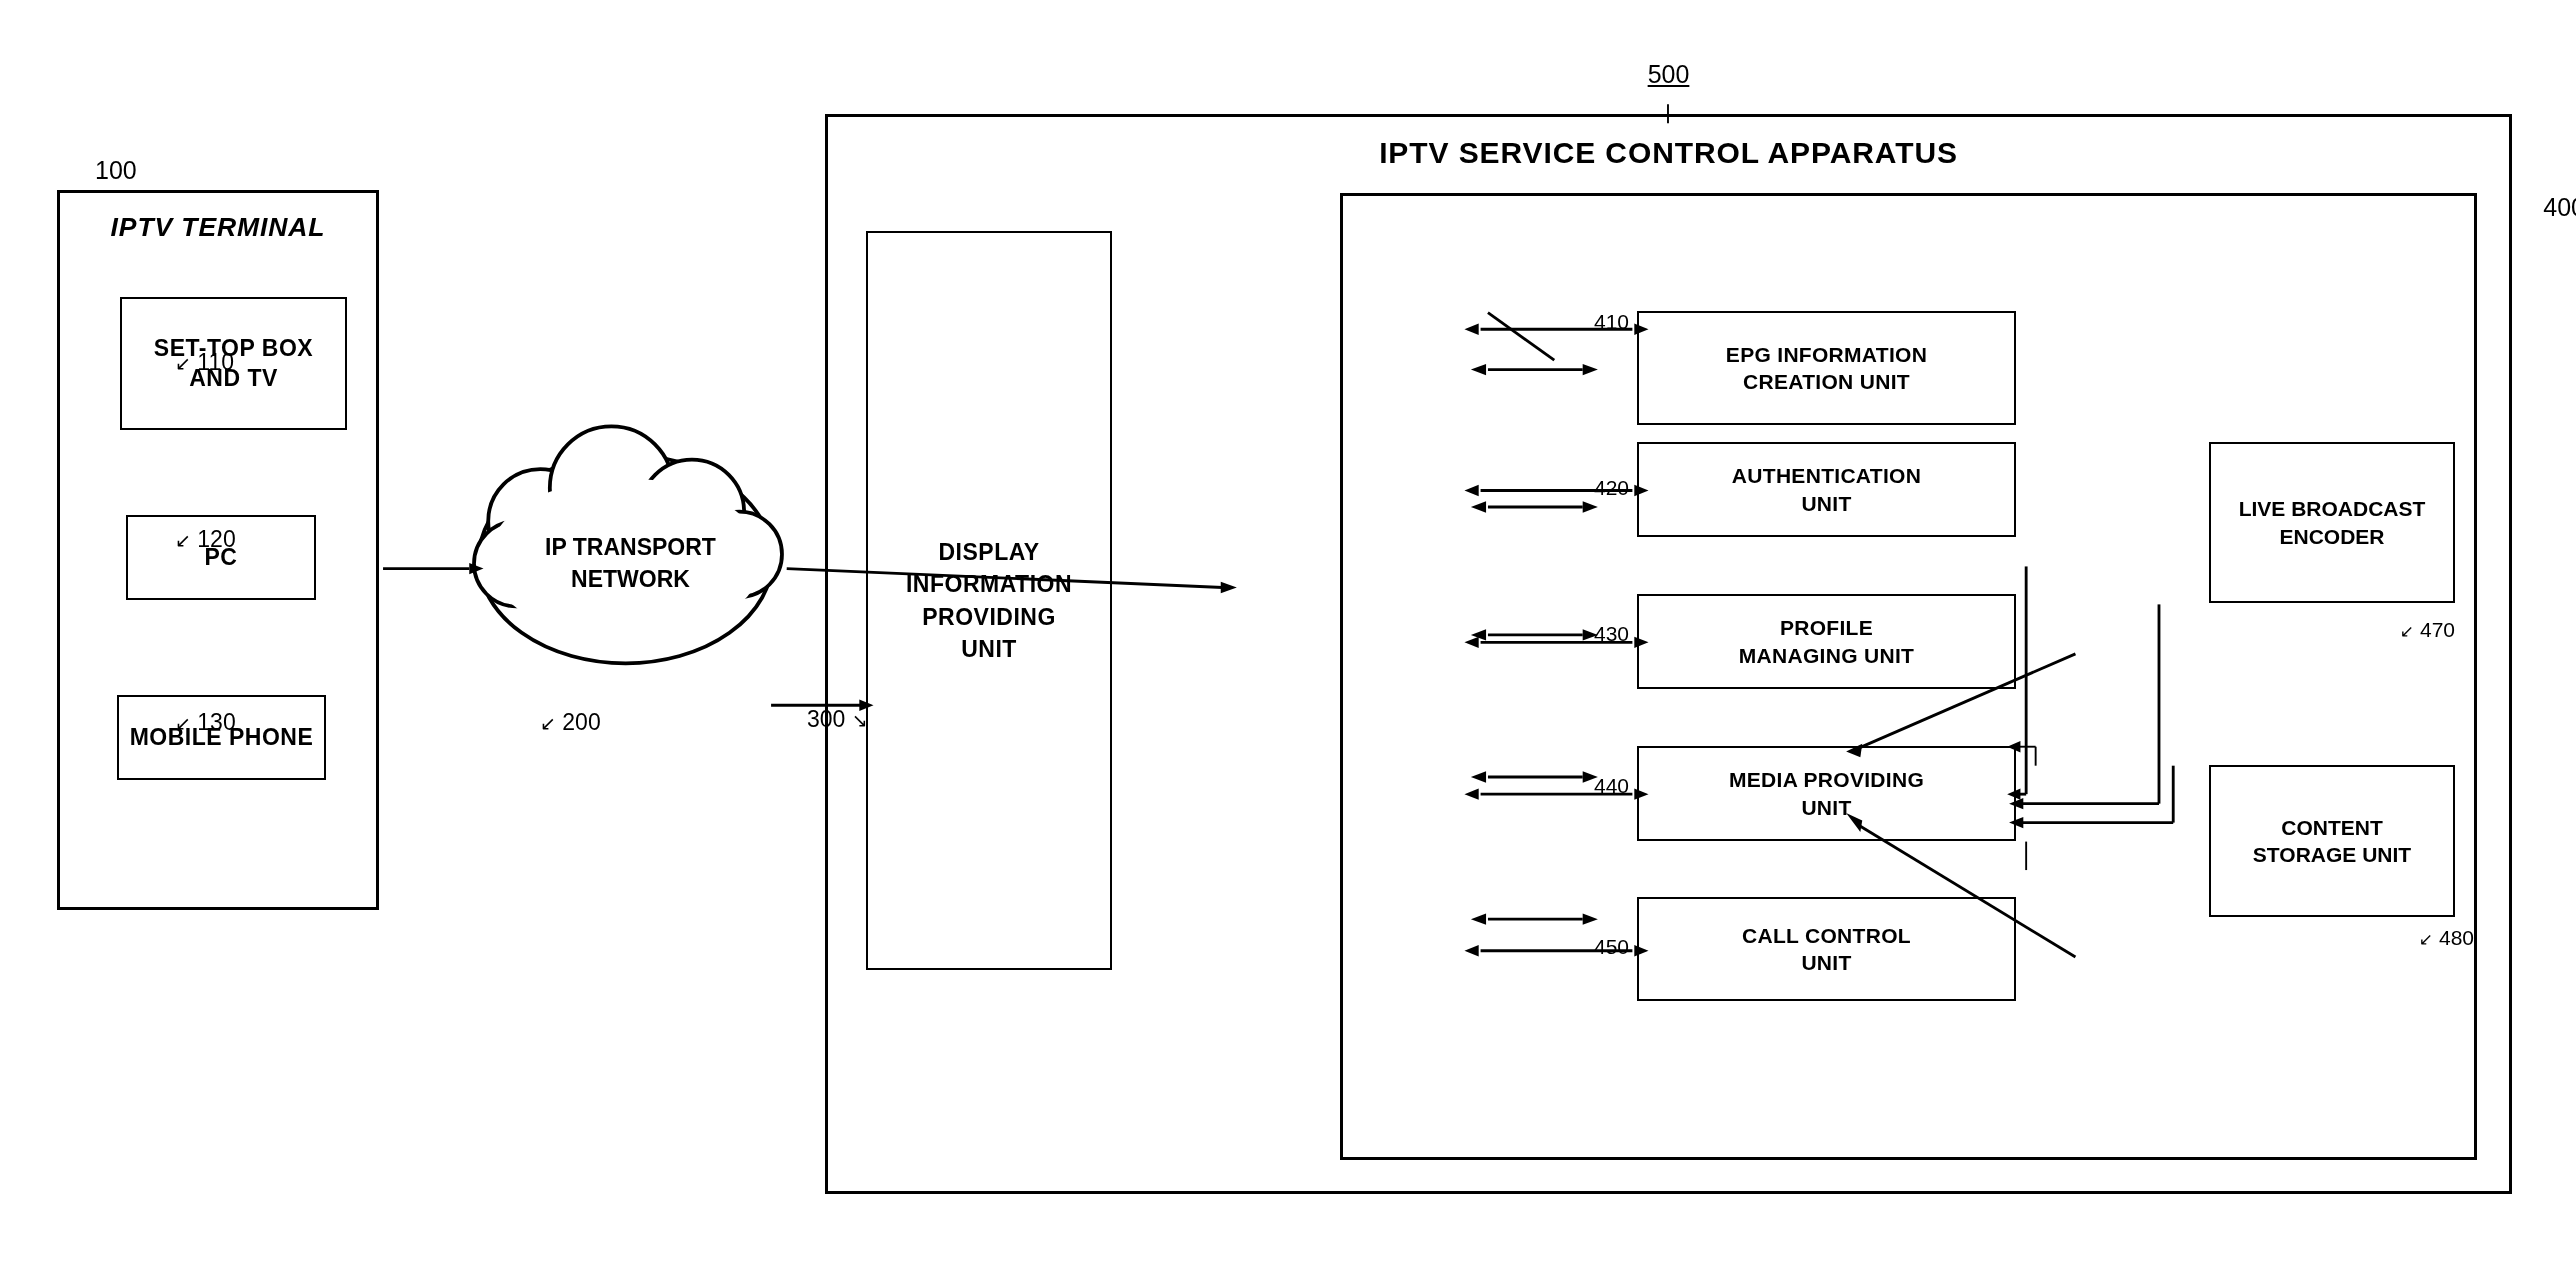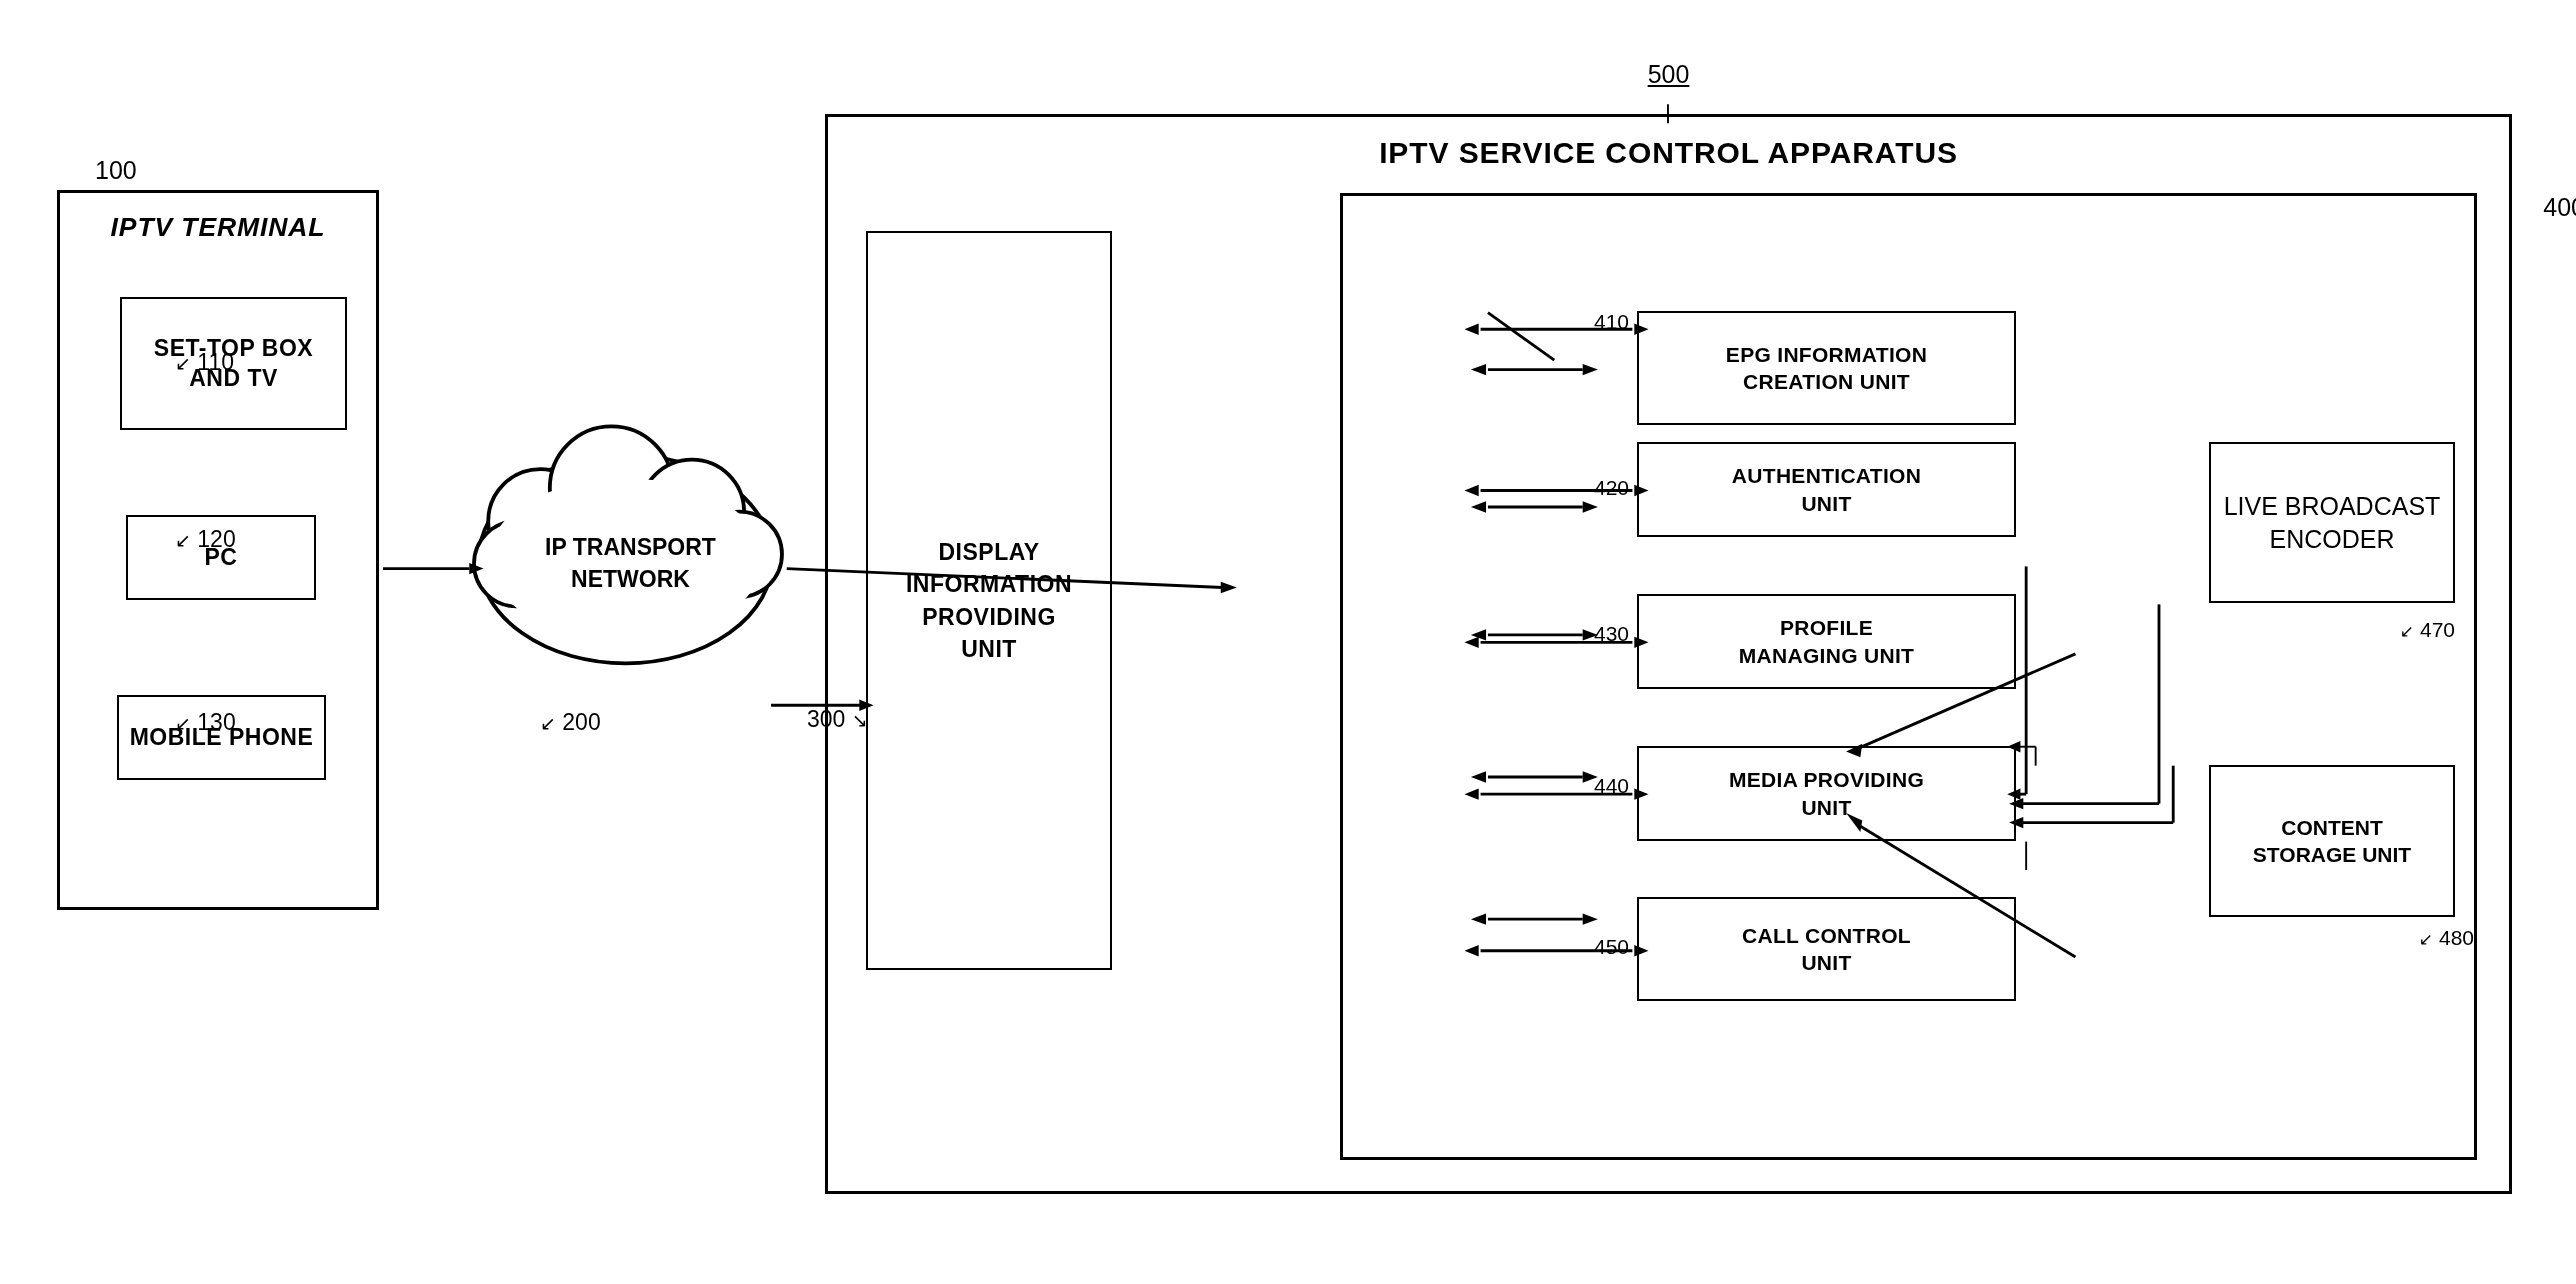--- a/index.html
+++ b/index.html
@@ -339,21 +339,21 @@
       <div style="position:absolute; left:251px; top:578px; font-size:21px;">440</div>
 
       <div class="unit-box" style="left:294px; top:701px; width:379px; height:104px;">
         <span style="white-space:pre-line;">CALL CONTROL
 UNIT</span>
       </div>
 
       <div style="position:absolute; left:251px; top:739px; font-size:21px;">450</div>
 
       <div class="live-broadcast-box" style="position:absolute; right:19px; top:246px; width:246px; height:161px; border:2.8px solid #000;">
-        <span style="white-space:pre-line; text-align:center; font-size:25px; font-weight:normal;">LIVE BROADCAST
+        <span style="white-space:pre-line; text-align:center; font-size:21px; font-weight:bold;">LIVE BROADCAST
 ENCODER</span>
       </div>
 
       <div style="position:absolute; right:19px; top:422px; font-size:21px;">
         <span style="font-size:17px;">↙</span> <span>470</span>
       </div>
 
       <div class="content-storage-box" style="position:absolute; right:19px; top:569px; width:246px; height:152px; border:2.8px solid #000;">
         <span style="white-space:pre-line; text-align:center; font-size:21px; font-weight:bold;">CONTENT
 STORAGE UNIT</span>

